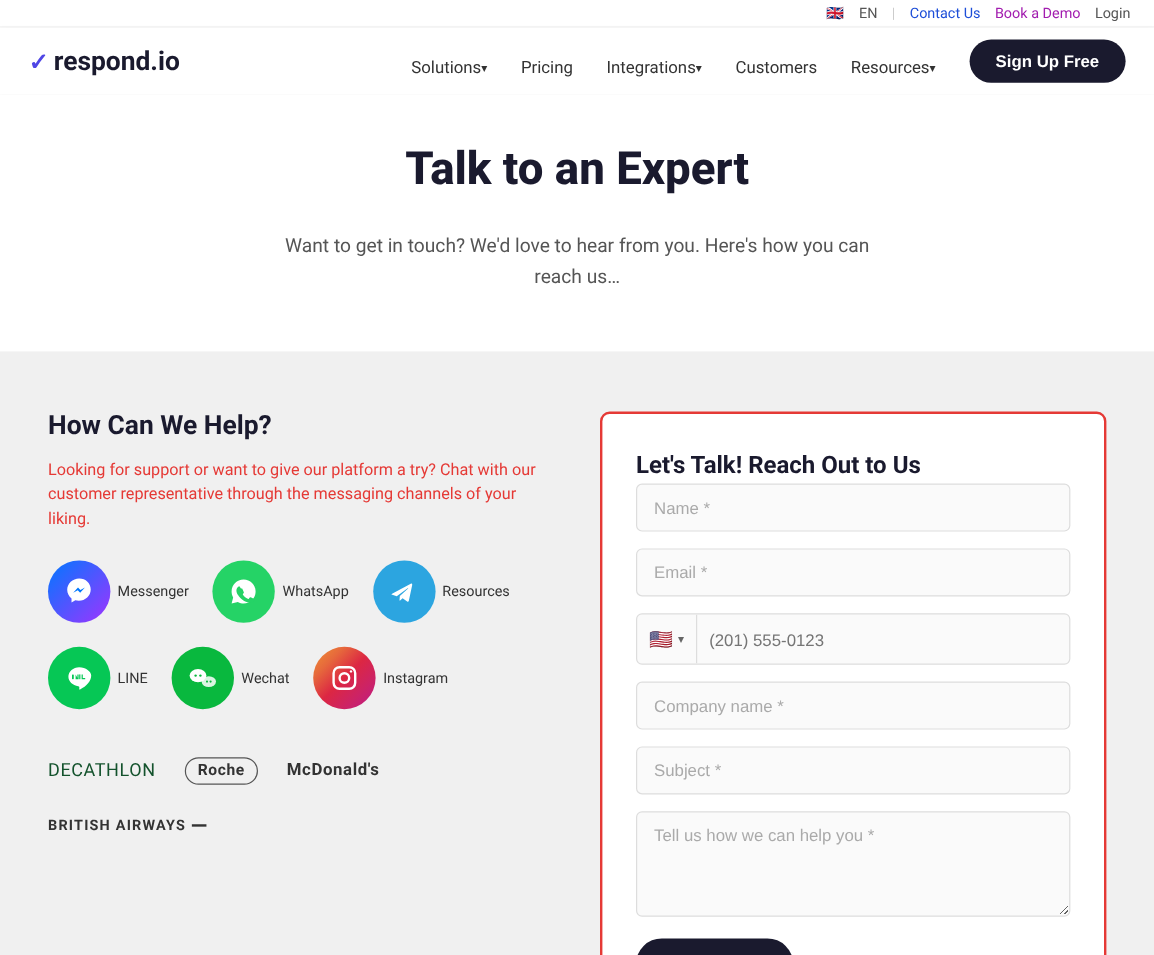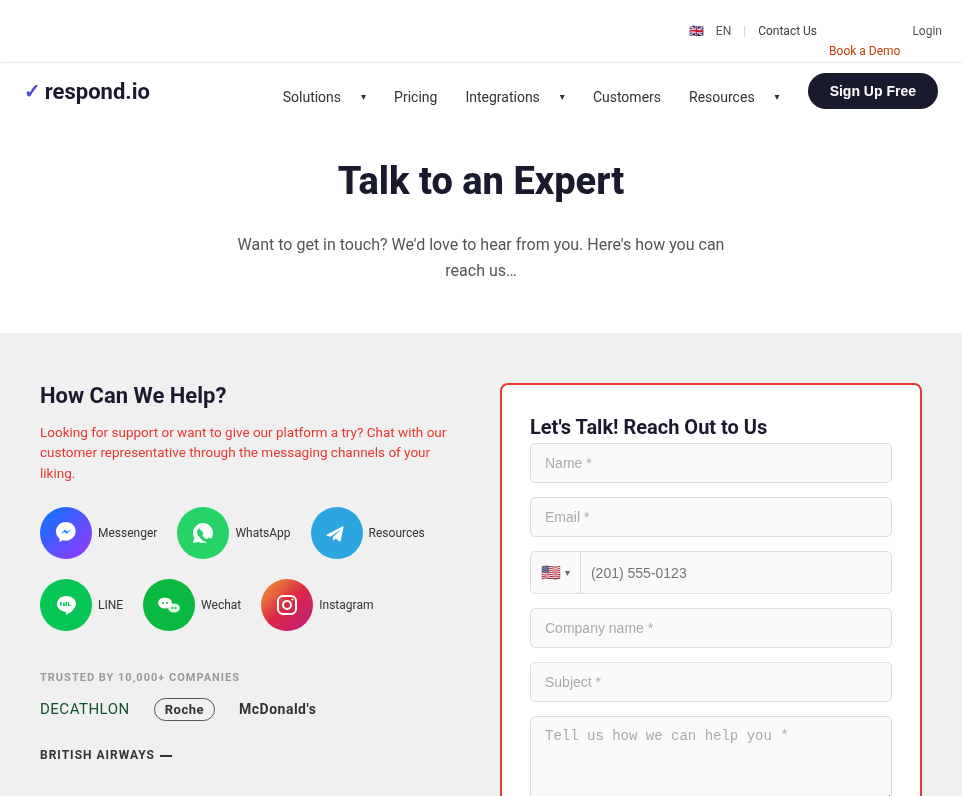--- a/index.html
+++ b/index.html
@@ -44,21 +44,21 @@
       display: flex;
       align-items: center;
       gap: 28px;
       font-size: 14px;
       color: #333;
     }
     .nav-link {
       cursor: pointer;
       display: flex;
       align-items: center;
-      gap: 20px;
+      gap: 0;
       margin-top: 11px;
     }
     .chevron { font-size: 10px; }
     .btn-signup {
       background: #1a1a2e;
       color: #fff;
       border: none;
       border-radius: 30px;
       padding: 10px 22px;
       font-size: 14px;
@@ -261,21 +261,21 @@
       width: 100%;
       padding: 11px 14px;
       border: 1px solid #ddd;
       border-radius: 5px;
       font-size: 14px;
       color: #333;
       background: #fafafa;
       outline: none;
       resize: vertical;
       min-height: 80px;
-      font-family: Liberation Mono, monospace;
+      font-family: Liberation Sans, sans-serif;
     }
     .form-textarea::placeholder { color: #aaa; }
 
     .btn-submit {
       background: #1a1a2e;
       color: #fff;
       border: none;
       border-radius: 30px;
       padding: 13px 40px;
       font-size: 15px;
@@ -287,22 +287,22 @@
 
     .flag-emoji { font-size: 16px; }
   </style>
 </head>
 <body>
 
 <div class="top-bar">
   <span>🇬🇧</span>
   <span>EN</span>
   <span class="top-bar-divider">|</span>
-  <a style="text-decoration:none;color:#404040;cursor:pointer;">Contact Us</a>
-  <a style="text-decoration:none;color:#c2410c;cursor:pointer;margin-top:40px;">Book a Demo</a>
+  <a style="text-decoration:none;color:#1d4ed8;cursor:pointer;">Contact Us</a>
+  <a style="text-decoration:none;color:#a21caf;cursor:pointer;">Book a Demo</a>
   <a style="text-decoration:none;color:#555;cursor:pointer;">Login</a>
 </div>
 
 <nav class="navbar">
   <div class="logo">
     <span class="logo-check">✓</span>
     <span>respond.io</span>
   </div>
   <div class="nav-links">
     <div class="nav-link">
@@ -405,21 +405,20 @@
             <rect x="5" y="5" width="18" height="18" rx="5" stroke="white" stroke-width="2" fill="none"></rect>
             <circle cx="14" cy="14" r="4" stroke="white" stroke-width="2" fill="none"></circle>
             <circle cx="19.5" cy="8.5" r="1" fill="white"></circle>
           </svg>
         </div>
         <span>Instagram</span>
       </div>
     </div>
 
     <div class="trusted">
-      <div class="trusted-label">TRUSTED BY 10,000+ COMPANIES</div>
       <div class="brand-logos">
         <span class="brand-logo brand-decathlon">DECATHLON</span>
         <span class="brand-logo brand-roche">Roche</span>
         <span class="brand-logo brand-mcdonalds">McDonald's</span>
         <span class="brand-logo brand-british">BRITISH AIRWAYS <span style="font-size:18px;">—</span></span>
       </div>
     </div>
   </div>
 
   <div class="form-panel">

